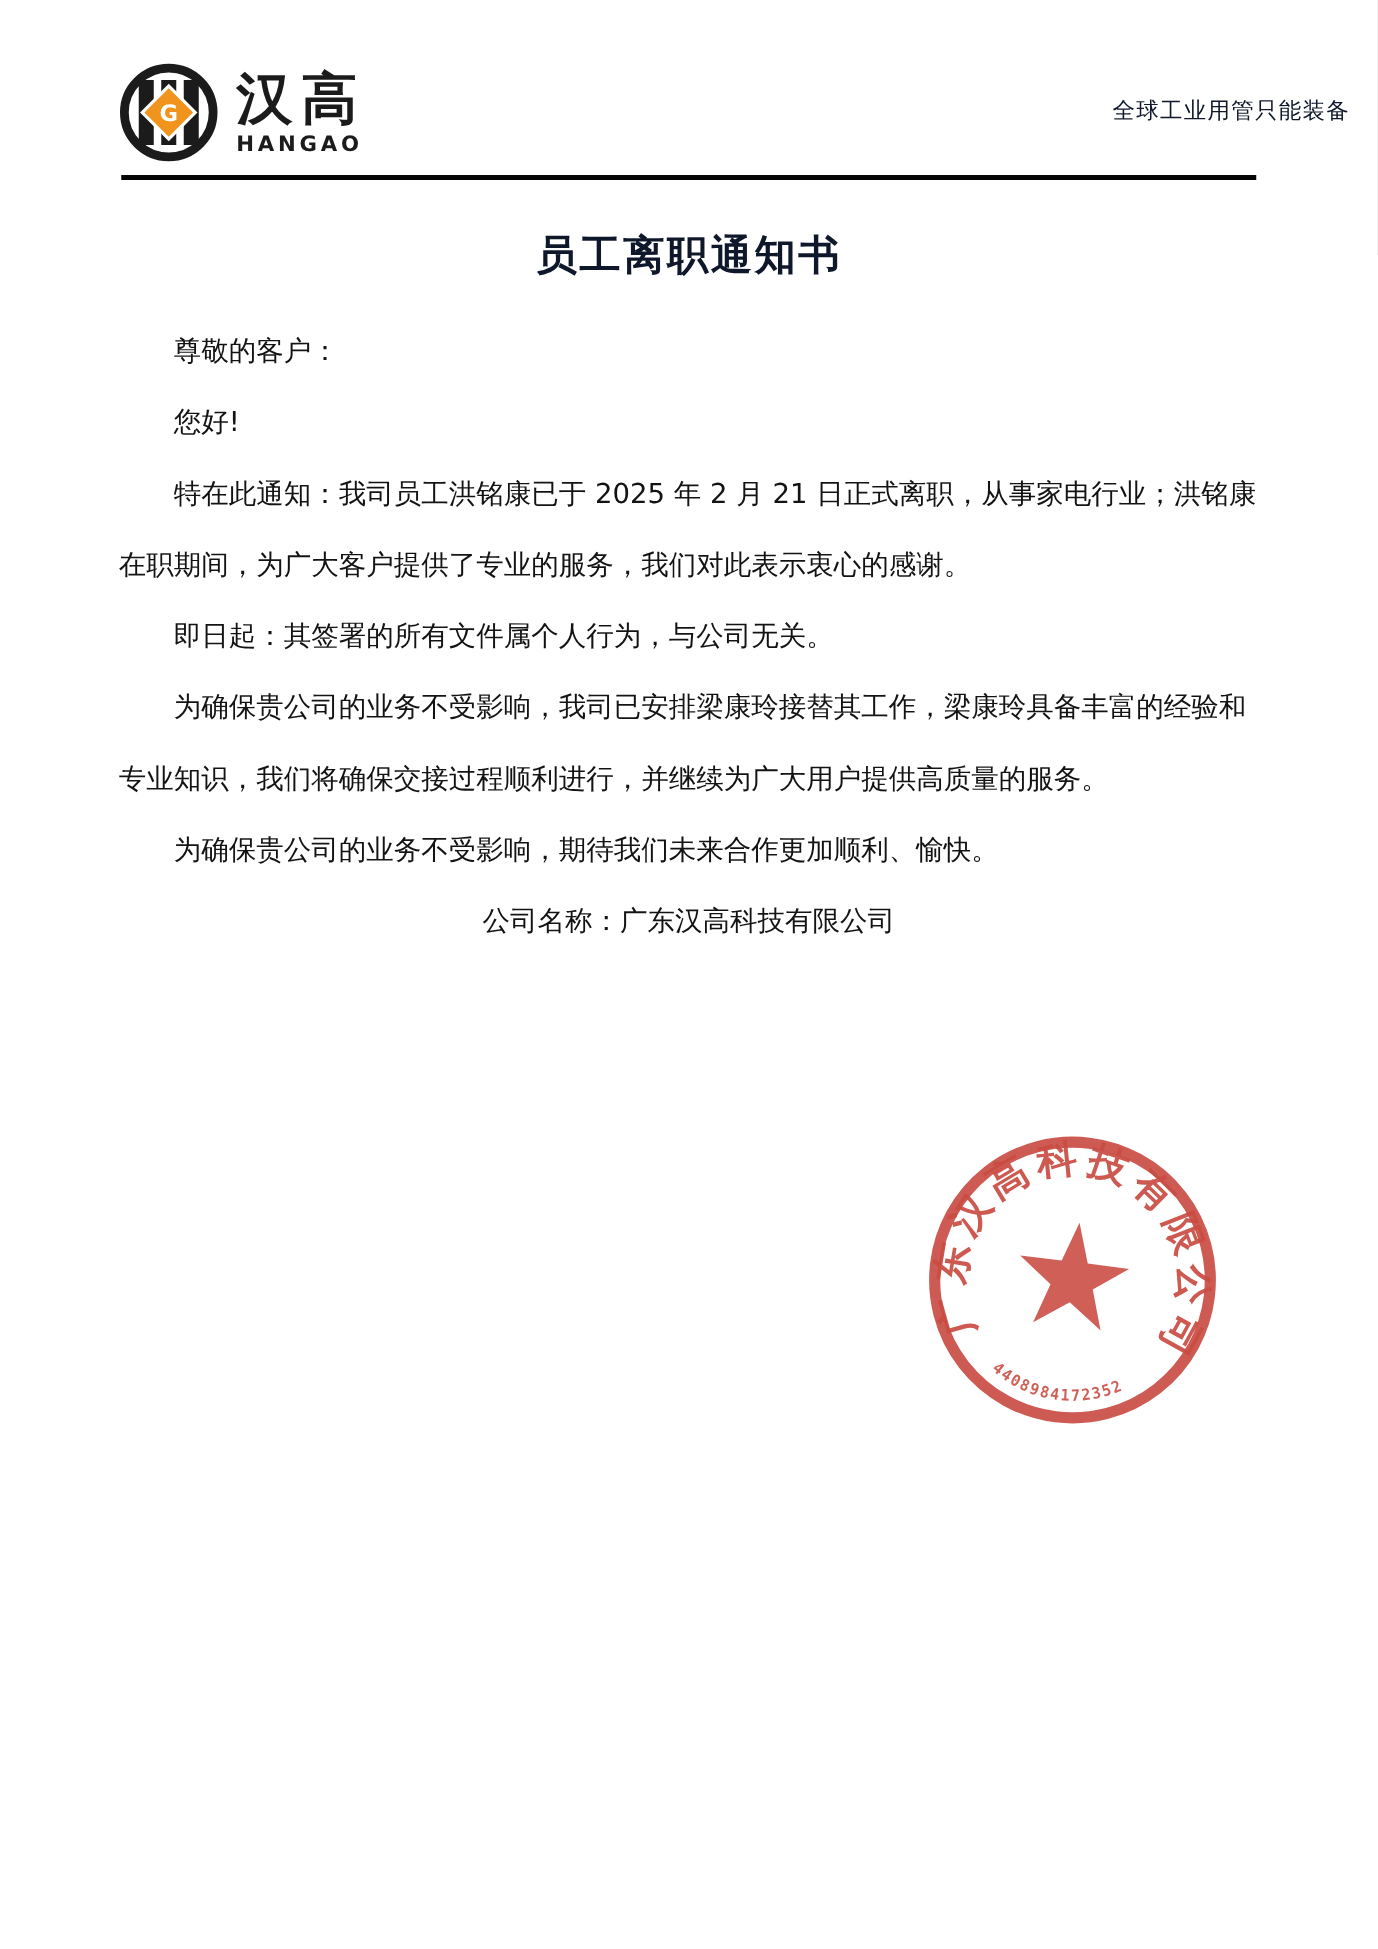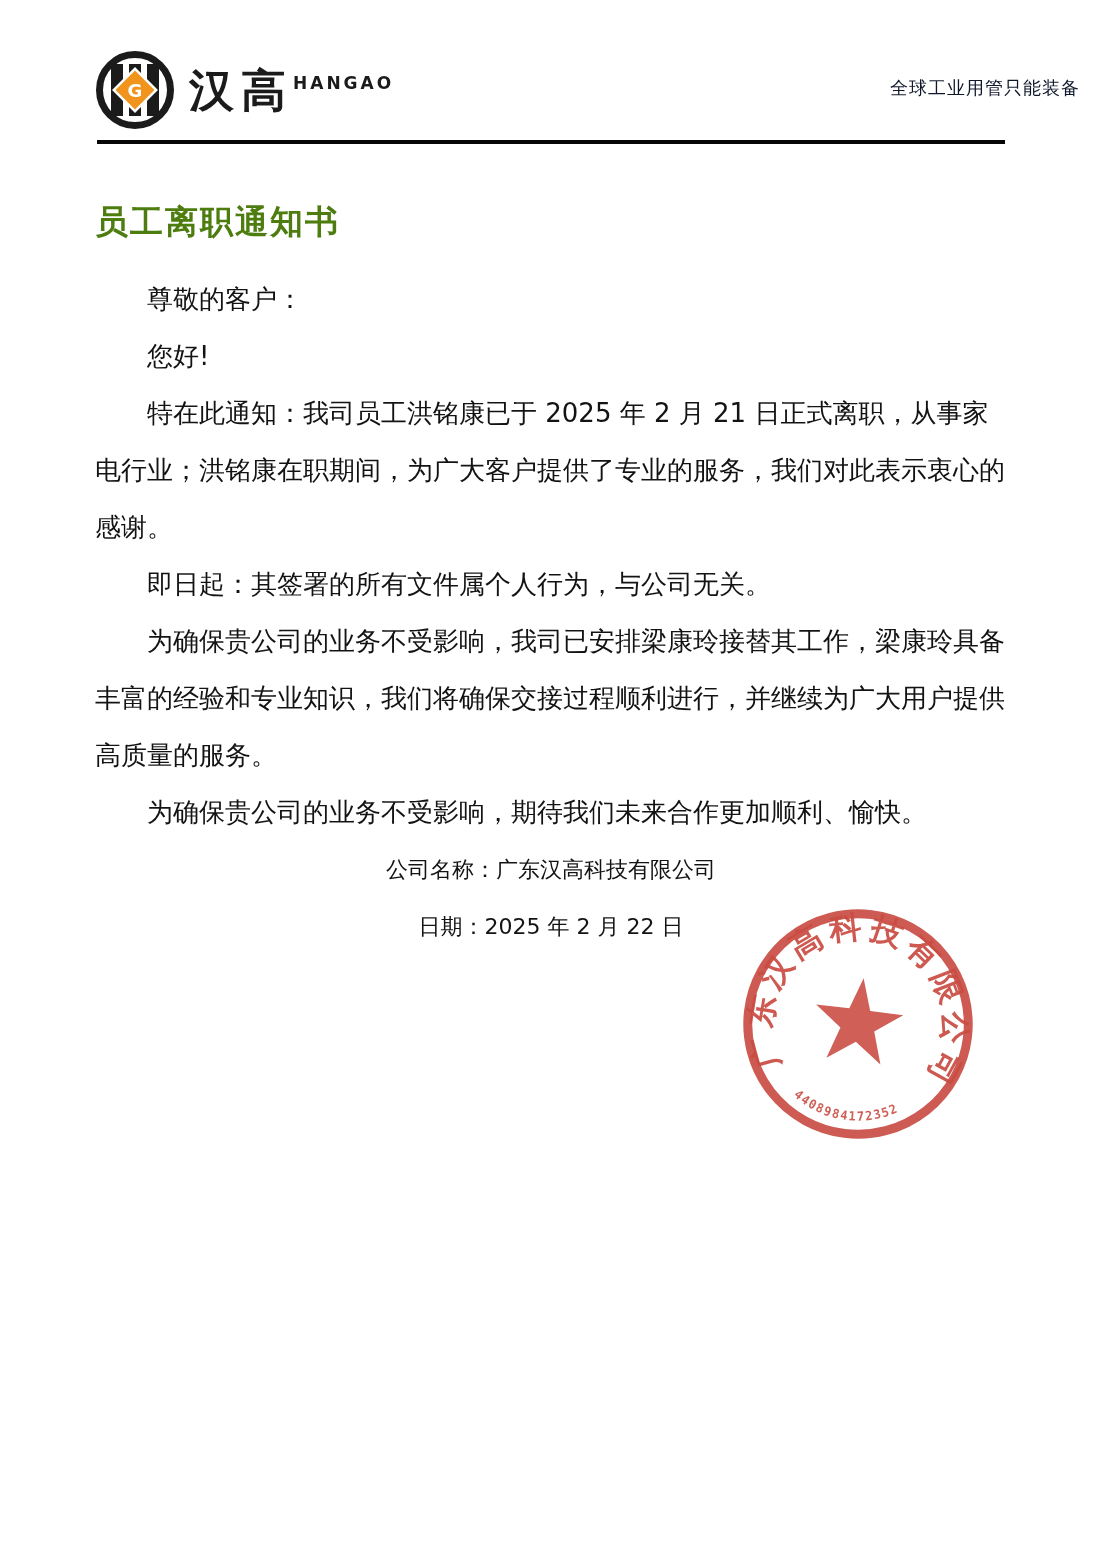--- a/index.html
+++ b/index.html
@@ -16,47 +16,48 @@
   .content { padding:0 95px; }
 
   
   .letterhead {
     position:relative;
     padding-top:50px;
     height:140px;
   }
   .brand { display:flex; align-items:center; gap:14px; }
   .brand-icon { width:80px; height:80px; flex:0 0 auto; }
-  .brand-text { display:flex; line-height:1; }
+  .brand-text { display:flex; flex-direction:column; line-height:1; }
   .brand-cn {
     font-size:45px; font-weight:bold; color:#1b1b1b;
     letter-spacing:7px; white-space:nowrap;
   }
   .brand-en {
     font-size:17px; font-weight:bold; color:#1b1b1b;
     letter-spacing:3px; margin-top:7px;
   }
   .tagline {
     position:absolute; right:22px; bottom:40px;
     font-size:18px; color:#0f172a; letter-spacing:1px;
   }
   .head-rule {
     height:4px; background:#060606; margin:0 2px;
   }
 
   
   .letter-title {
-    margin-top:56px;
+    margin-top:38px;
+    text-align:center;
     font-size:33px; font-weight:bold;
     letter-spacing:2px;
-    color:#4d7c0f;
+    color:#0f172a;
   }
   .letter-body {
     margin-top:26px;
-    font-size:26px;
+    font-size:22px;
     line-height:57px;
   }
   .letter-body p { text-indent:2em; }
   .closing { margin-top:57px; }
 
   .signature {
     position:relative;
     z-index:2;
     text-align:center;
     font-size:22px;
@@ -109,21 +110,20 @@
       <p>尊敬的客户：</p>
       <p>您好!</p>
       <p>特在此通知：我司员工洪铭康已于 2025 年 2 月 21 日正式离职，从事家电行业；洪铭康在职期间，为广大客户提供了专业的服务，我们对此表示衷心的感谢。</p>
       <p>即日起：其签署的所有文件属个人行为，与公司无关。</p>
       <p>为确保贵公司的业务不受影响，我司已安排梁康玲接替其工作，梁康玲具备丰富的经验和专业知识，我们将确保交接过程顺利进行，并继续为广大用户提供高质量的服务。</p>
       <p>为确保贵公司的业务不受影响，期待我们未来合作更加顺利、愉快。</p>
     </div>
 
     <div class="signature">
       <div class="sig-line">公司名称：广东汉高科技有限公司</div>
-      <div class="sig-line">日期：2025 年 2 月 22 日</div>
     </div>
   </div>
 
   <svg class="seal" viewBox="-120 -120 240 240" aria-hidden="true">
     <defs>
       <path id="sealArc" d="M -67.2 47 A 82 82 0 1 1 67.2 47" fill="none"></path>
       <path id="sealNumArc" d="M -52.8 75.4 A 92 92 0 0 0 52.8 75.4" fill="none"></path>
     </defs>
     <circle cx="0" cy="0" r="105" fill="none" stroke="#C2352A" stroke-width="8.5" stroke-opacity="0.92"></circle>
     <polygon points="0,-44 10,-13.8 41.8,-13.6 16.2,5.3 25.9,35.6 0,17 -25.9,35.6 -16.2,5.3 -41.8,-13.6 -10,-13.8" fill="#C2352A" fill-opacity="0.9"></polygon>

